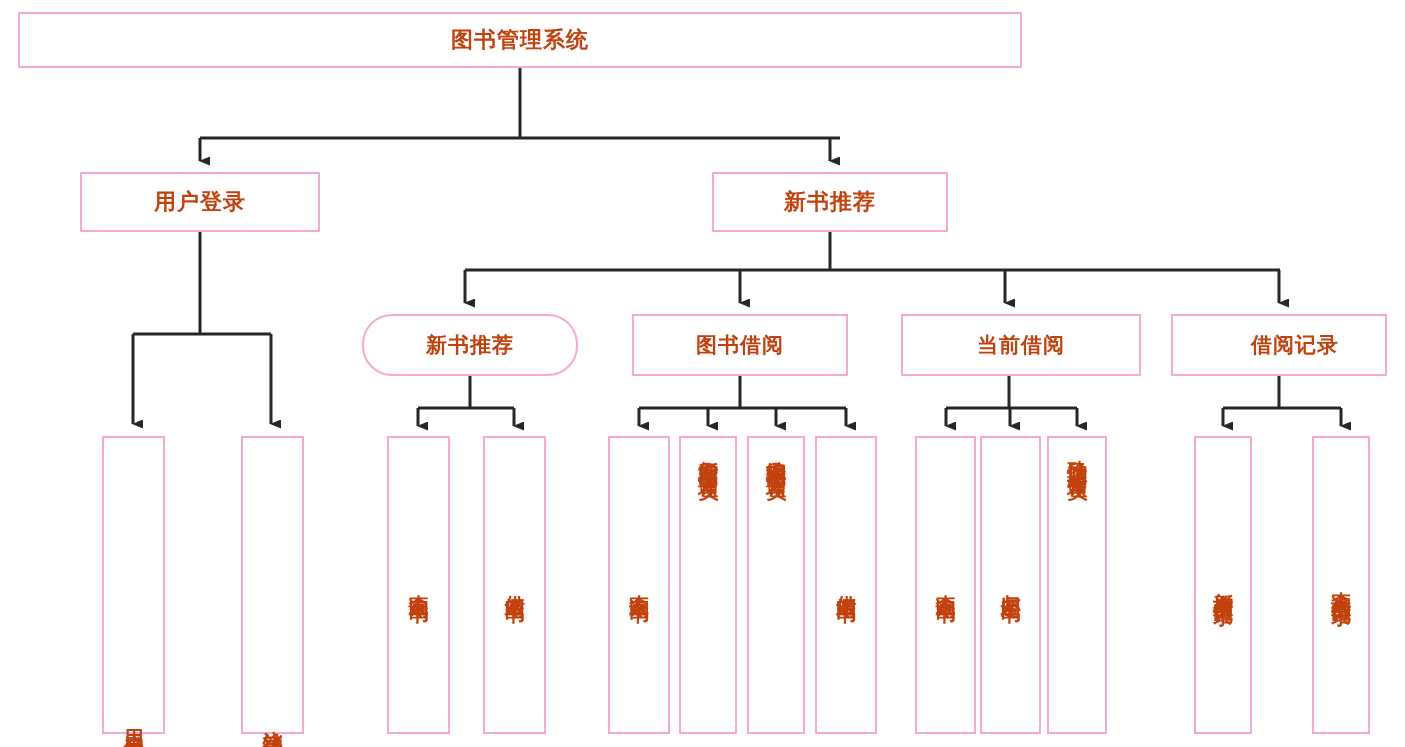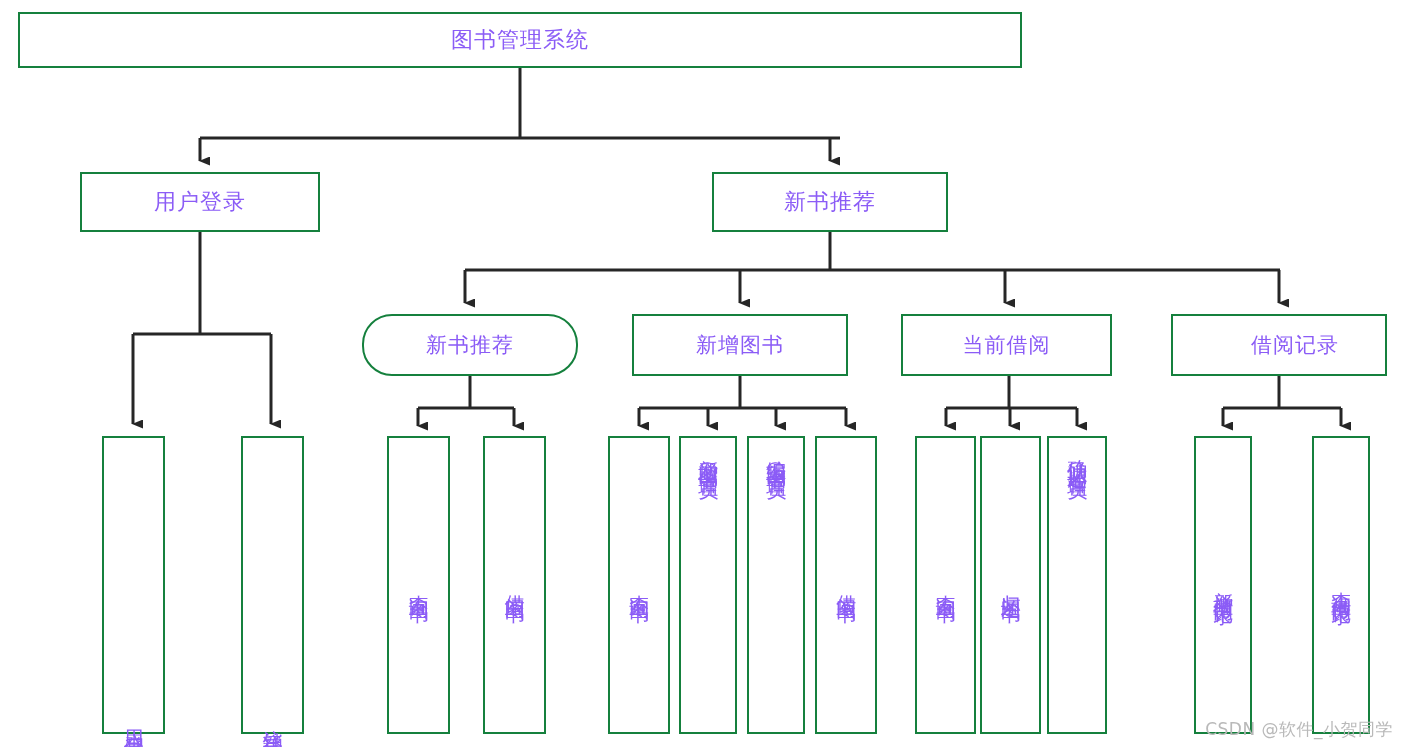--- a/index.html
+++ b/index.html
@@ -21,27 +21,28 @@
   #edge-layer {
     position: absolute;
     left: 0;
     top: 0;
     width: 1405px;
     height: 747px;
   }
   .node {
     position: absolute;
     box-sizing: border-box;
-    border: 2px solid #15803d;
+    border: 2px solid #f9a8d4;
     background: #ffffff;
     display: flex;
     align-items: center;
     justify-content: center;
-    color: #8b5cf6;
+    color: #c2410c;
     z-index: 2;
+    font-weight: bold;
   }
   .node-label {
     font-size: 21px;
     line-height: 1.18;
     letter-spacing: 1px;
     white-space: nowrap;
   }
   
   .node.vertical {
     align-items: center;
@@ -148,24 +149,24 @@
 
   <div class="node level1" style="left:712px; top:172px; width:236px; height:60px;">
     <span class="node-label">新书推荐</span>
   </div>
 
   <div class="node level2" style="left:362px; top:314px; width:216px; height:62px;border-radius:30px;">
     <span class="node-label">新书推荐</span>
   </div>
 
   <div class="node level2" style="left:632px; top:314px; width:216px; height:62px;">
-    <span class="node-label">新增图书</span>
-  </div>
-
-  <div class="node level2" style="left:901px; top:314px; width:211px; height:62px;">
+    <span class="node-label">图书借阅</span>
+  </div>
+
+  <div class="node level2" style="left:901px; top:314px; width:240px; height:62px;">
     <span class="node-label">当前借阅</span>
   </div>
 
   <div class="node level2" style="left:1171px; top:314px; width:216px; height:62px;padding-left:32px;">
     <span class="node-label">借阅记录</span>
   </div>
 
   <div class="node vertical align-bottom" style="left:102px; top:436px; width:63px; height:298px;">
     <span class="node-label">用户登录</span>
   </div>
@@ -211,15 +212,14 @@
   </div>
 
   <div class="node vertical" style="left:1194px; top:436px; width:58px; height:298px;">
     <span class="node-label">新增借阅记录</span>
   </div>
 
   <div class="node vertical" style="left:1312px; top:436px; width:58px; height:298px;">
     <span class="node-label">查询借阅记录</span>
   </div>
 
-  <div id="watermark">CSDN @软件_小贺同学</div>
 
 </div>
 
 </body></html>

